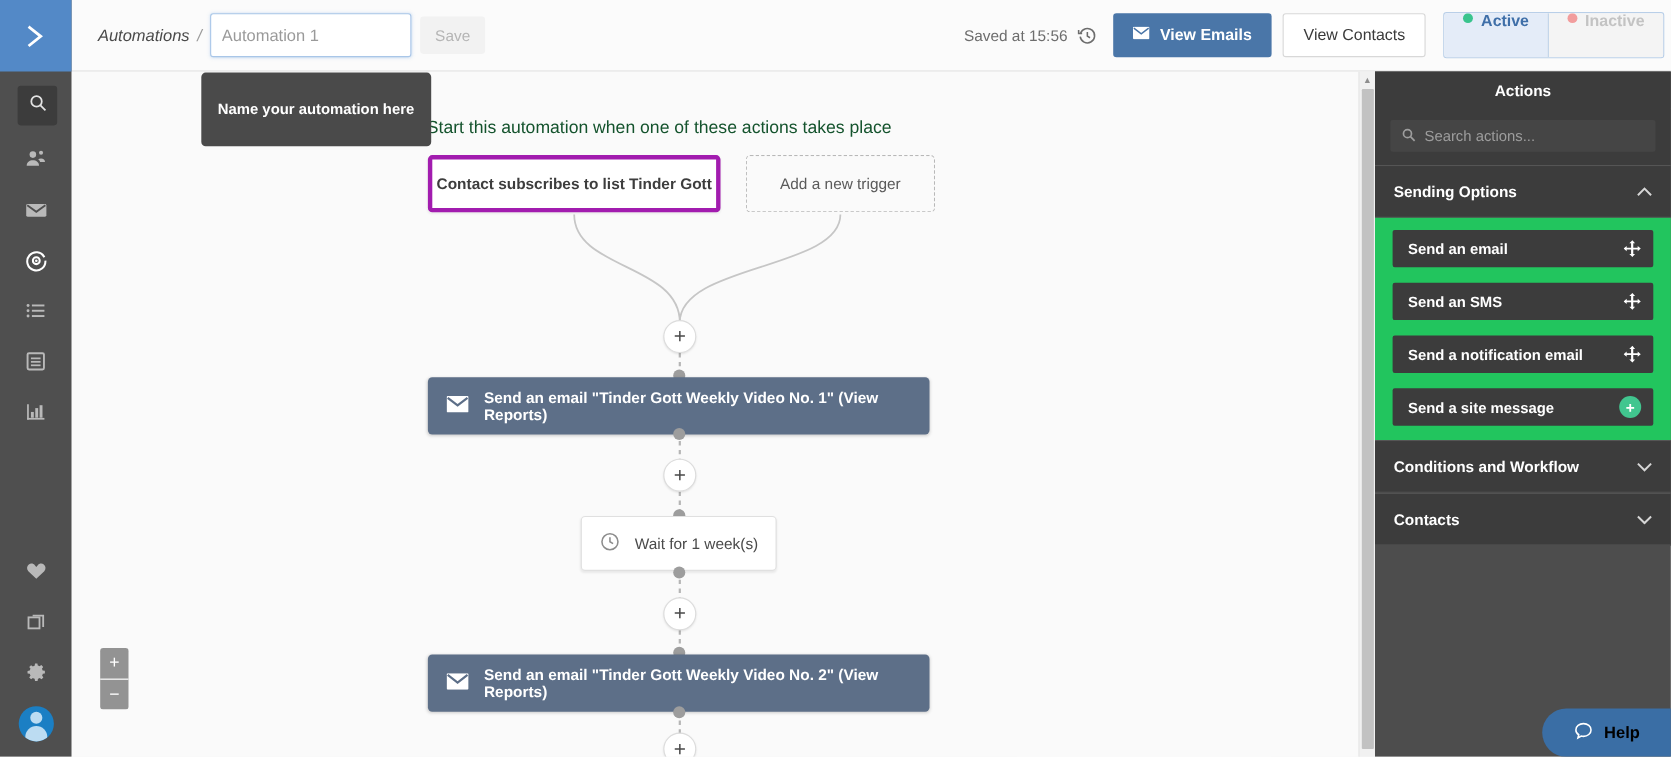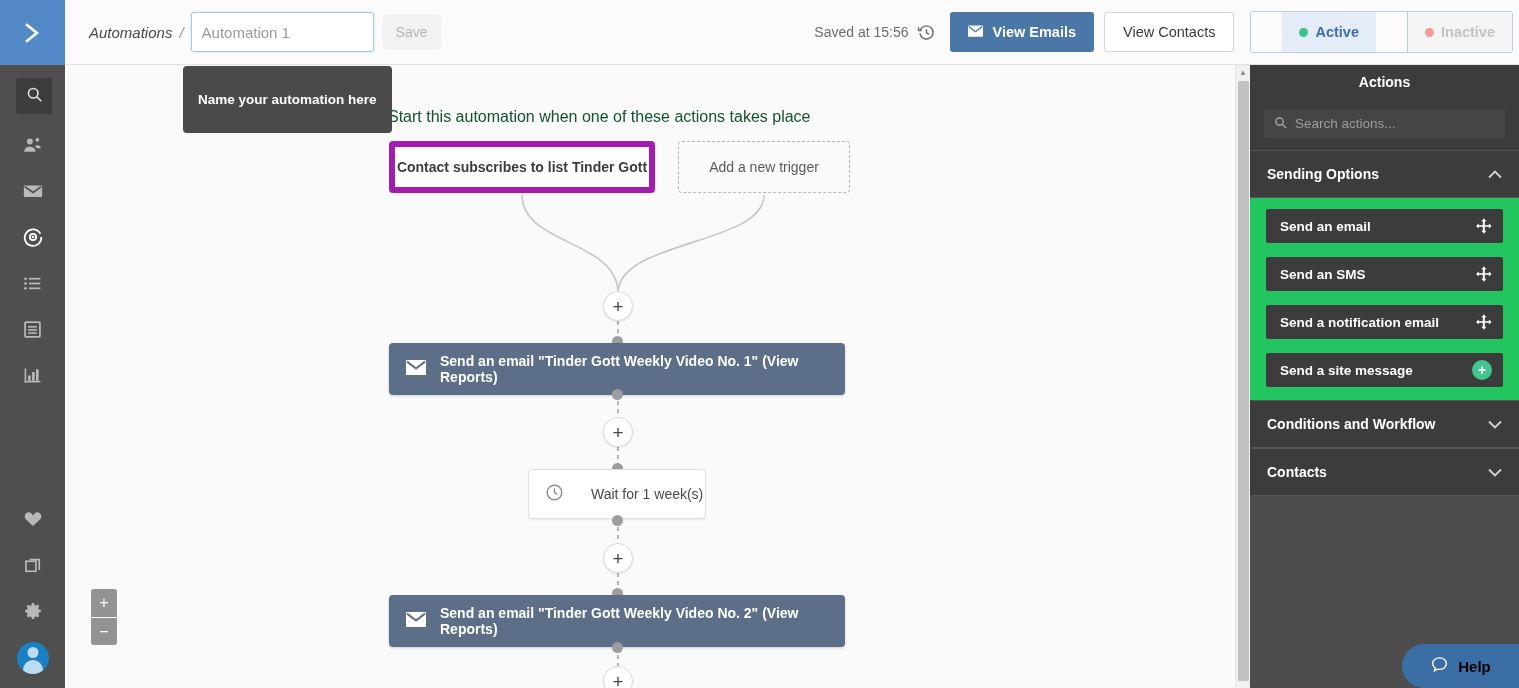--- a/index.html
+++ b/index.html
@@ -108,22 +108,22 @@
     border: 1px solid #d8d8d8; border-radius: 3px;
     font-size: 14.5px;
     font-family: "Liberation Sans", sans-serif;
   }
   .toggle {
     margin-left: 16px; display:flex;
     border:1px solid #b9cfe8; border-radius:3px; overflow:hidden;
     height: 42px;
   }
   .toggle > div {
-    display:flex; align-items:center; gap:7px;
-    padding: 0 17px; font-size: 14.5px; font-weight: bold; margin-left: 31px;
+    display:flex; gap:7px;
+    padding: 0 17px; font-size: 14.5px; font-weight: bold;
   }
   .tg-active { background:#e4ecf8; color:#3f6fa8; }
   .tg-inactive { background:#f4f4f4; color:#c3c3c3; border-left:1px solid #b9cfe8;}
   .dot { width:9px;height:9px;border-radius:50%; }
   .dot-green { background:#39c48d; }
   .dot-red { background:#f29d9d; }
 
   
   .tooltip {
     position:absolute; left: 183px; top: 66px;
@@ -148,21 +148,21 @@
     white-space: nowrap;
   }
   .node {
     position:absolute;
     display:flex; align-items:center;
     font-size: 14px;
   }
   .trigger-box {
     left: 324px; top: 76px;
     width: 266px; height: 52px;
-    background:#fff; border:6px solid #a21caf; border-radius:4px;
+    background:#fff; border:4px solid #a21caf; border-radius:4px;
     box-shadow: 0 1px 2px rgba(0,0,0,.06);
     justify-content:center;
     color:#3d3d3d; font-weight: bold; font-size: 14px;
   }
   .trigger-add {
     left: 613px; top: 76px;
     width: 172px; height: 52px;
     background: transparent;
     border: 1px dashed #b8b8b8; border-radius:4px;
     justify-content:center; color:#5a5a5a; font-size: 14px;
@@ -176,21 +176,21 @@
     padding-left: 17px; gap: 14px;
   }
   .email-1 { top: 278px; }
   .email-2 { top: 530px; }
   .wait-node {
     left: 463px; top: 404px;
     width: 178px; height: 50px;
     background:#fff; border:1px solid #e0e0e0; border-radius:4px;
     box-shadow: 0 1px 2px rgba(0,0,0,.07);
     color:#4a4a4a; font-size: 14px;
-    padding-left: 16px; gap: 27px;
+    padding-left: 16px; gap: 13px;
   }
   .plus-node {
     position:absolute;
     width: 30px; height: 30px; border-radius:50%;
     background:#fff; border:1px solid #dcdcdc;
     box-shadow: 0 1px 2px rgba(0,0,0,.10);
     display:flex; align-items:center; justify-content:center;
     color:#4a4a4a; font-size: 19px; line-height:1;
     left: 538px;
   }

